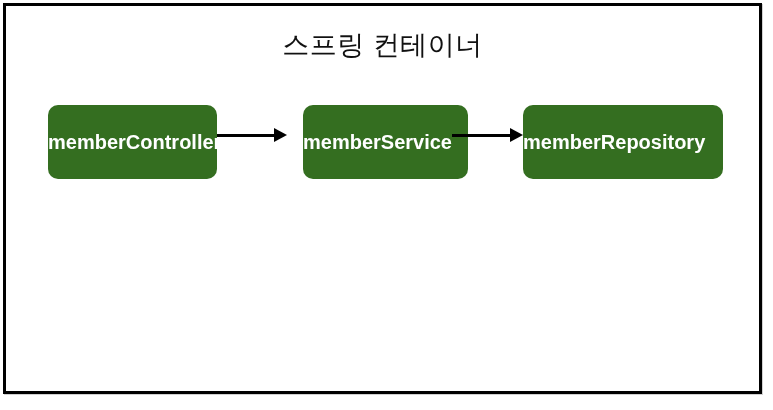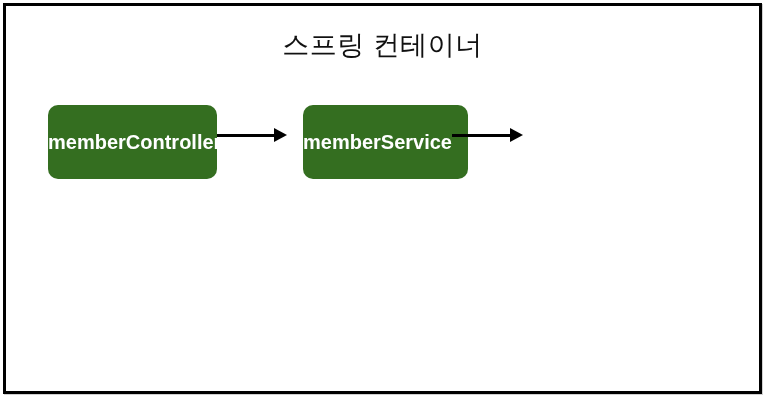--- a/index.html
+++ b/index.html
@@ -100,13 +100,16 @@
 
   <div class="node node-service">
     <span>memberService</span>
   </div>
 
   <div class="arrow arrow-2">
     <div class="shaft"></div>
     <div class="head"></div>
   </div>
 
+  <div class="node node-repository">
+    <span>memberRepository</span>
+  </div>
 </div>
 
 </body></html>

